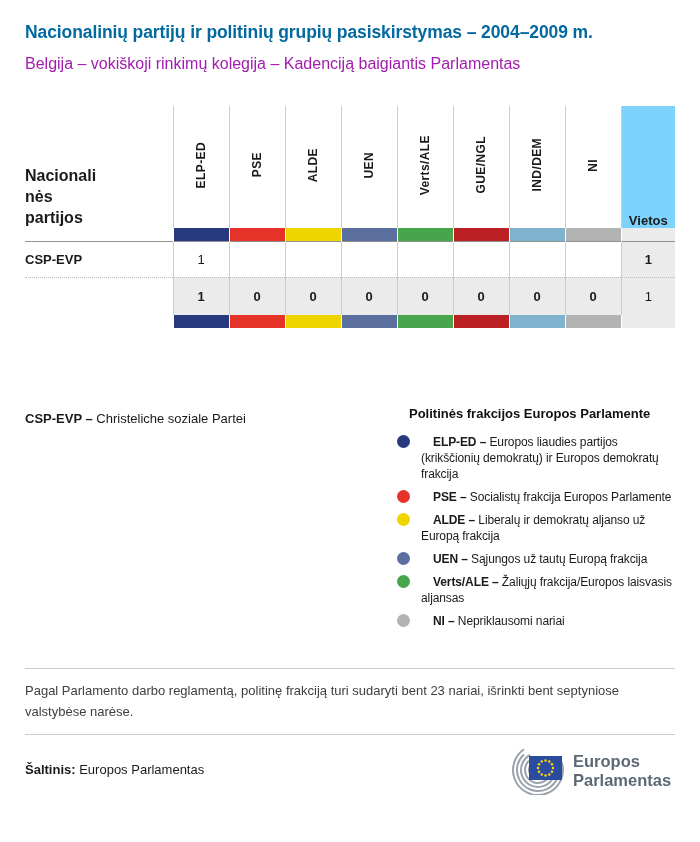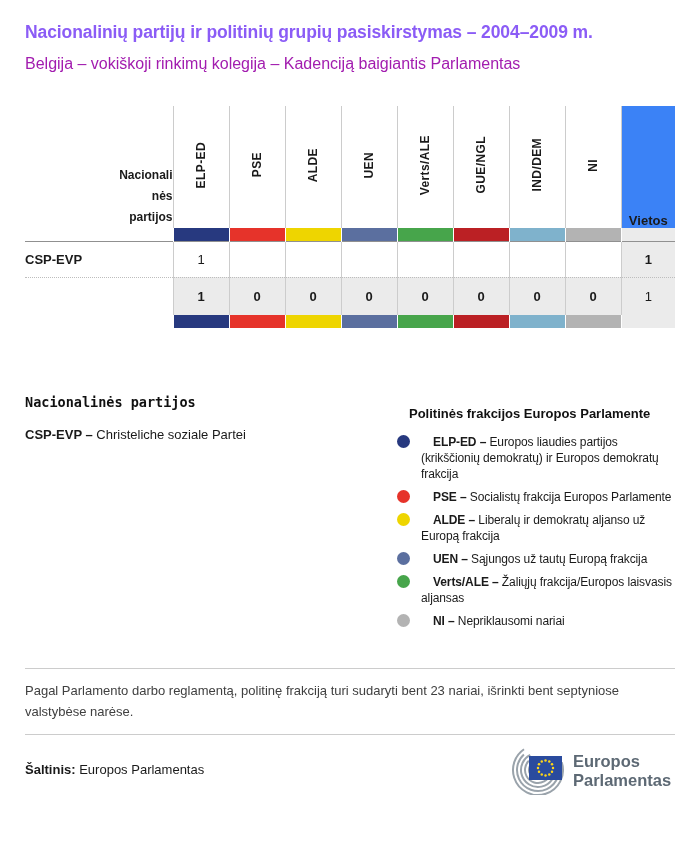--- a/index.html
+++ b/index.html
@@ -6,33 +6,33 @@
   html,body { margin:0; padding:0; background:#fff; }
   body {
     width:700px;
     font-family:"Liberation Sans","DejaVu Sans",sans-serif;
     color:#1a1a1a;
     -webkit-font-smoothing:antialiased;
   }
   .page { width:700px; height:842px; padding:20px 25px 0 25px; overflow:hidden; position:relative; }
 
   
-  .title { font-size:17.5px; font-weight:700; margin:2px 0 0 0; color:#8b5cf6; letter-spacing:-0.1px; }
+  .title { font-size:17.5px; font-weight:700; margin:2px 0 0 0; color:#0369a1; letter-spacing:-0.1px; }
   .subtitle { font-size:16px; font-weight:400; margin:12px 0 0 0; color:#a21caf; }
 
   
   table.seats { border-collapse:collapse; table-layout:fixed; width:650px; margin-top:33px; }
   table.seats td, table.seats th { padding:0; }
 
-  th.rowhead-cell { vertical-align:bottom; text-align:right; font-weight:700; font-size:12px; line-height:21px; padding-bottom:7px; }
+  th.rowhead-cell { vertical-align:bottom; text-align:left; font-weight:700; font-size:16px; line-height:21px; padding-bottom:7px; }
   th.vhead { height:122px; vertical-align:middle; text-align:center; background:#fff;
              border-left:1px solid #ccc; border-right:1px solid #ccc; }
   .vtext { writing-mode:vertical-rl; transform:rotate(180deg); display:inline-block;
            font-size:12px; font-weight:700; letter-spacing:0.4px; white-space:nowrap; }
-  th.vietos-head { background:#3b82f6; vertical-align:bottom; text-align:center;
+  th.vietos-head { background:#7dd3fc; vertical-align:bottom; text-align:center;
                    font-size:13px; font-weight:700; padding-bottom:7px; }
 
   tr.bar-row td { height:13px; }
   tr.bar-row td.gbar { border-left:1px solid #fff; border-right:1px solid #fff; }
   tr.bar-row td.vietos-bar { background:#ebebeb; }
 
   tr.data-row td { height:36px; border-top:1px solid #909090; font-size:13px; text-align:center; vertical-align:middle; }
   tr.data-row td.party-name { text-align:left; font-weight:700; border-left:none; }
   tr.data-row td.val { border-left:1px solid #ccc; border-right:1px solid #ccc; font-weight:400; }
   tr.data-row td.vietos-val { background:#ebebeb; font-weight:700; }
@@ -150,21 +150,20 @@
           <td class="gbar" style="background: rgb(187, 32, 36);"></td>
           <td class="gbar" style="background: rgb(127, 178, 204);"></td>
           <td class="gbar" style="background: rgb(179, 179, 179);"></td>
           <td class="vietos-bar"></td>
         </tr>
       </tbody>
   </table>
 
   <div class="legends">
     <div class="legend-left">
-      <h3>Nacionalinės partijos</h3>
       <div id="party-items">
           <div class="party-item"><b>CSP-EVP –</b> <span>Christeliche soziale Partei</span></div>
         </div>
     </div>
     <div class="legend-right">
       <h3>Politinės frakcijos Europos Parlamente</h3>
       <ul class="group-items" id="group-items">
           <li class="group-item">
             <span class="dot" style="background: rgb(39, 57, 127);"></span>
             <span class="gtext"><b>ELP-ED –</b> <span>Europos liaudies partijos (krikščionių demokratų) ir Europos demokratų frakcija</span></span>

